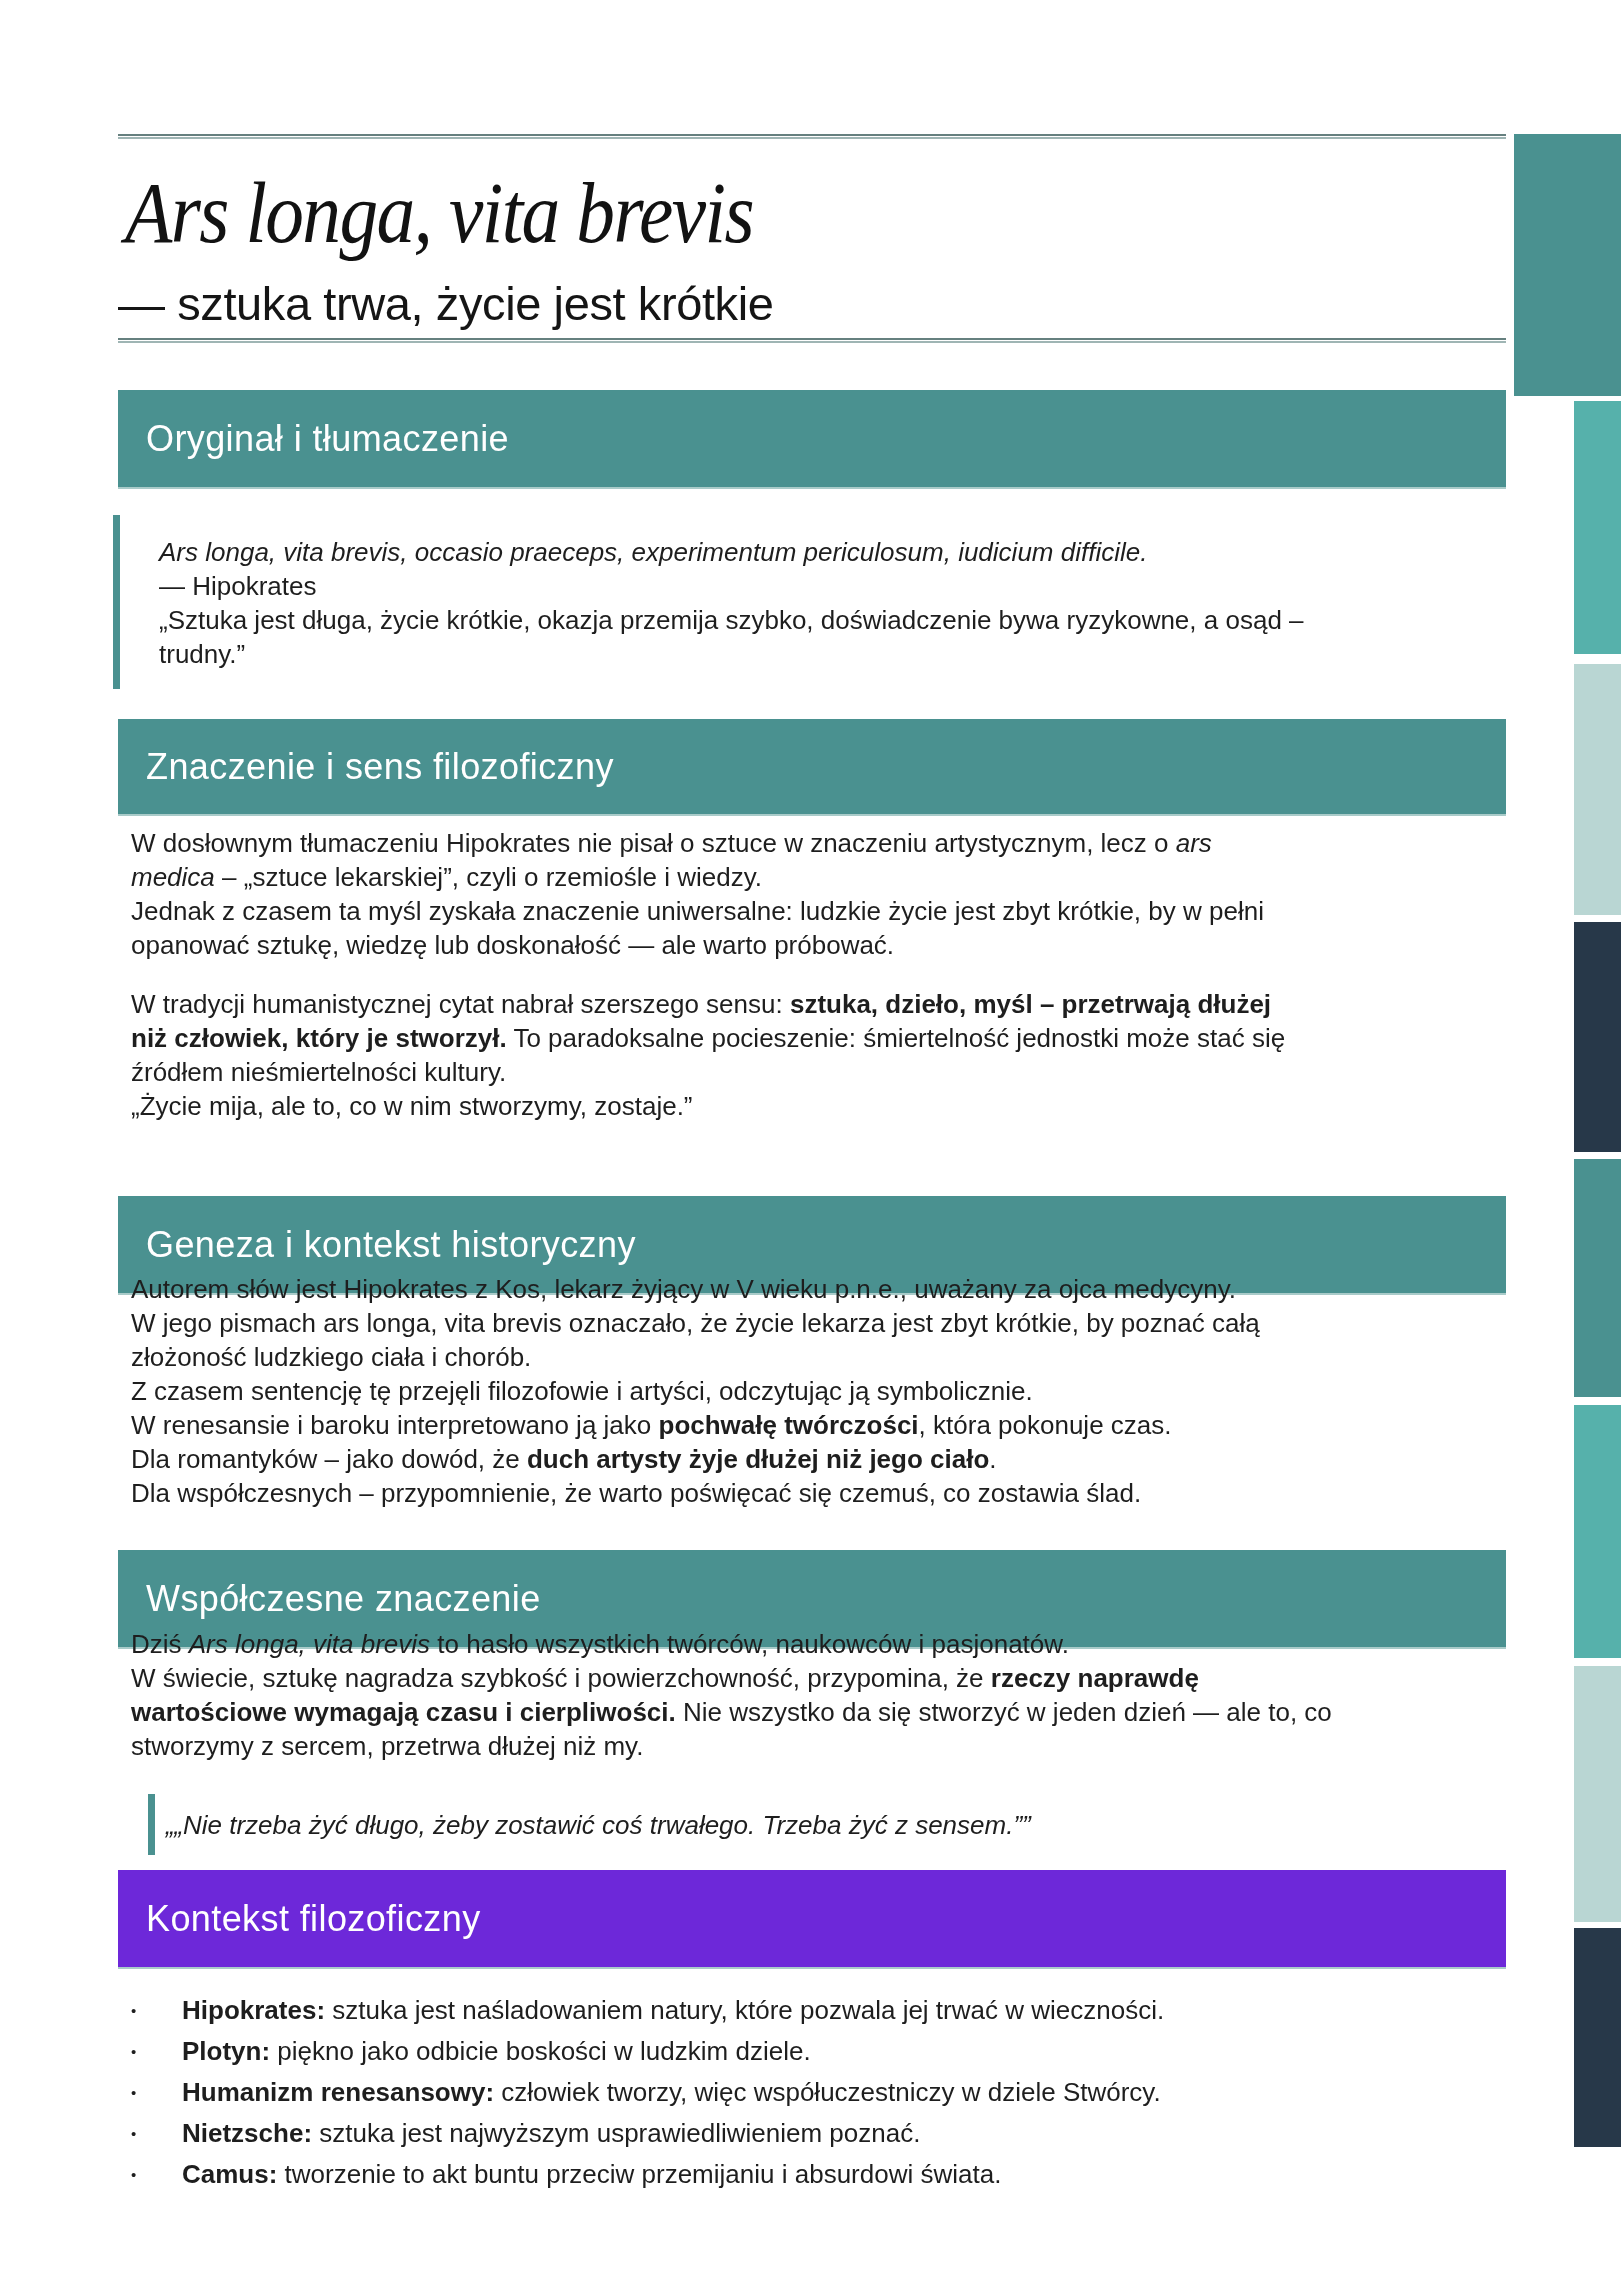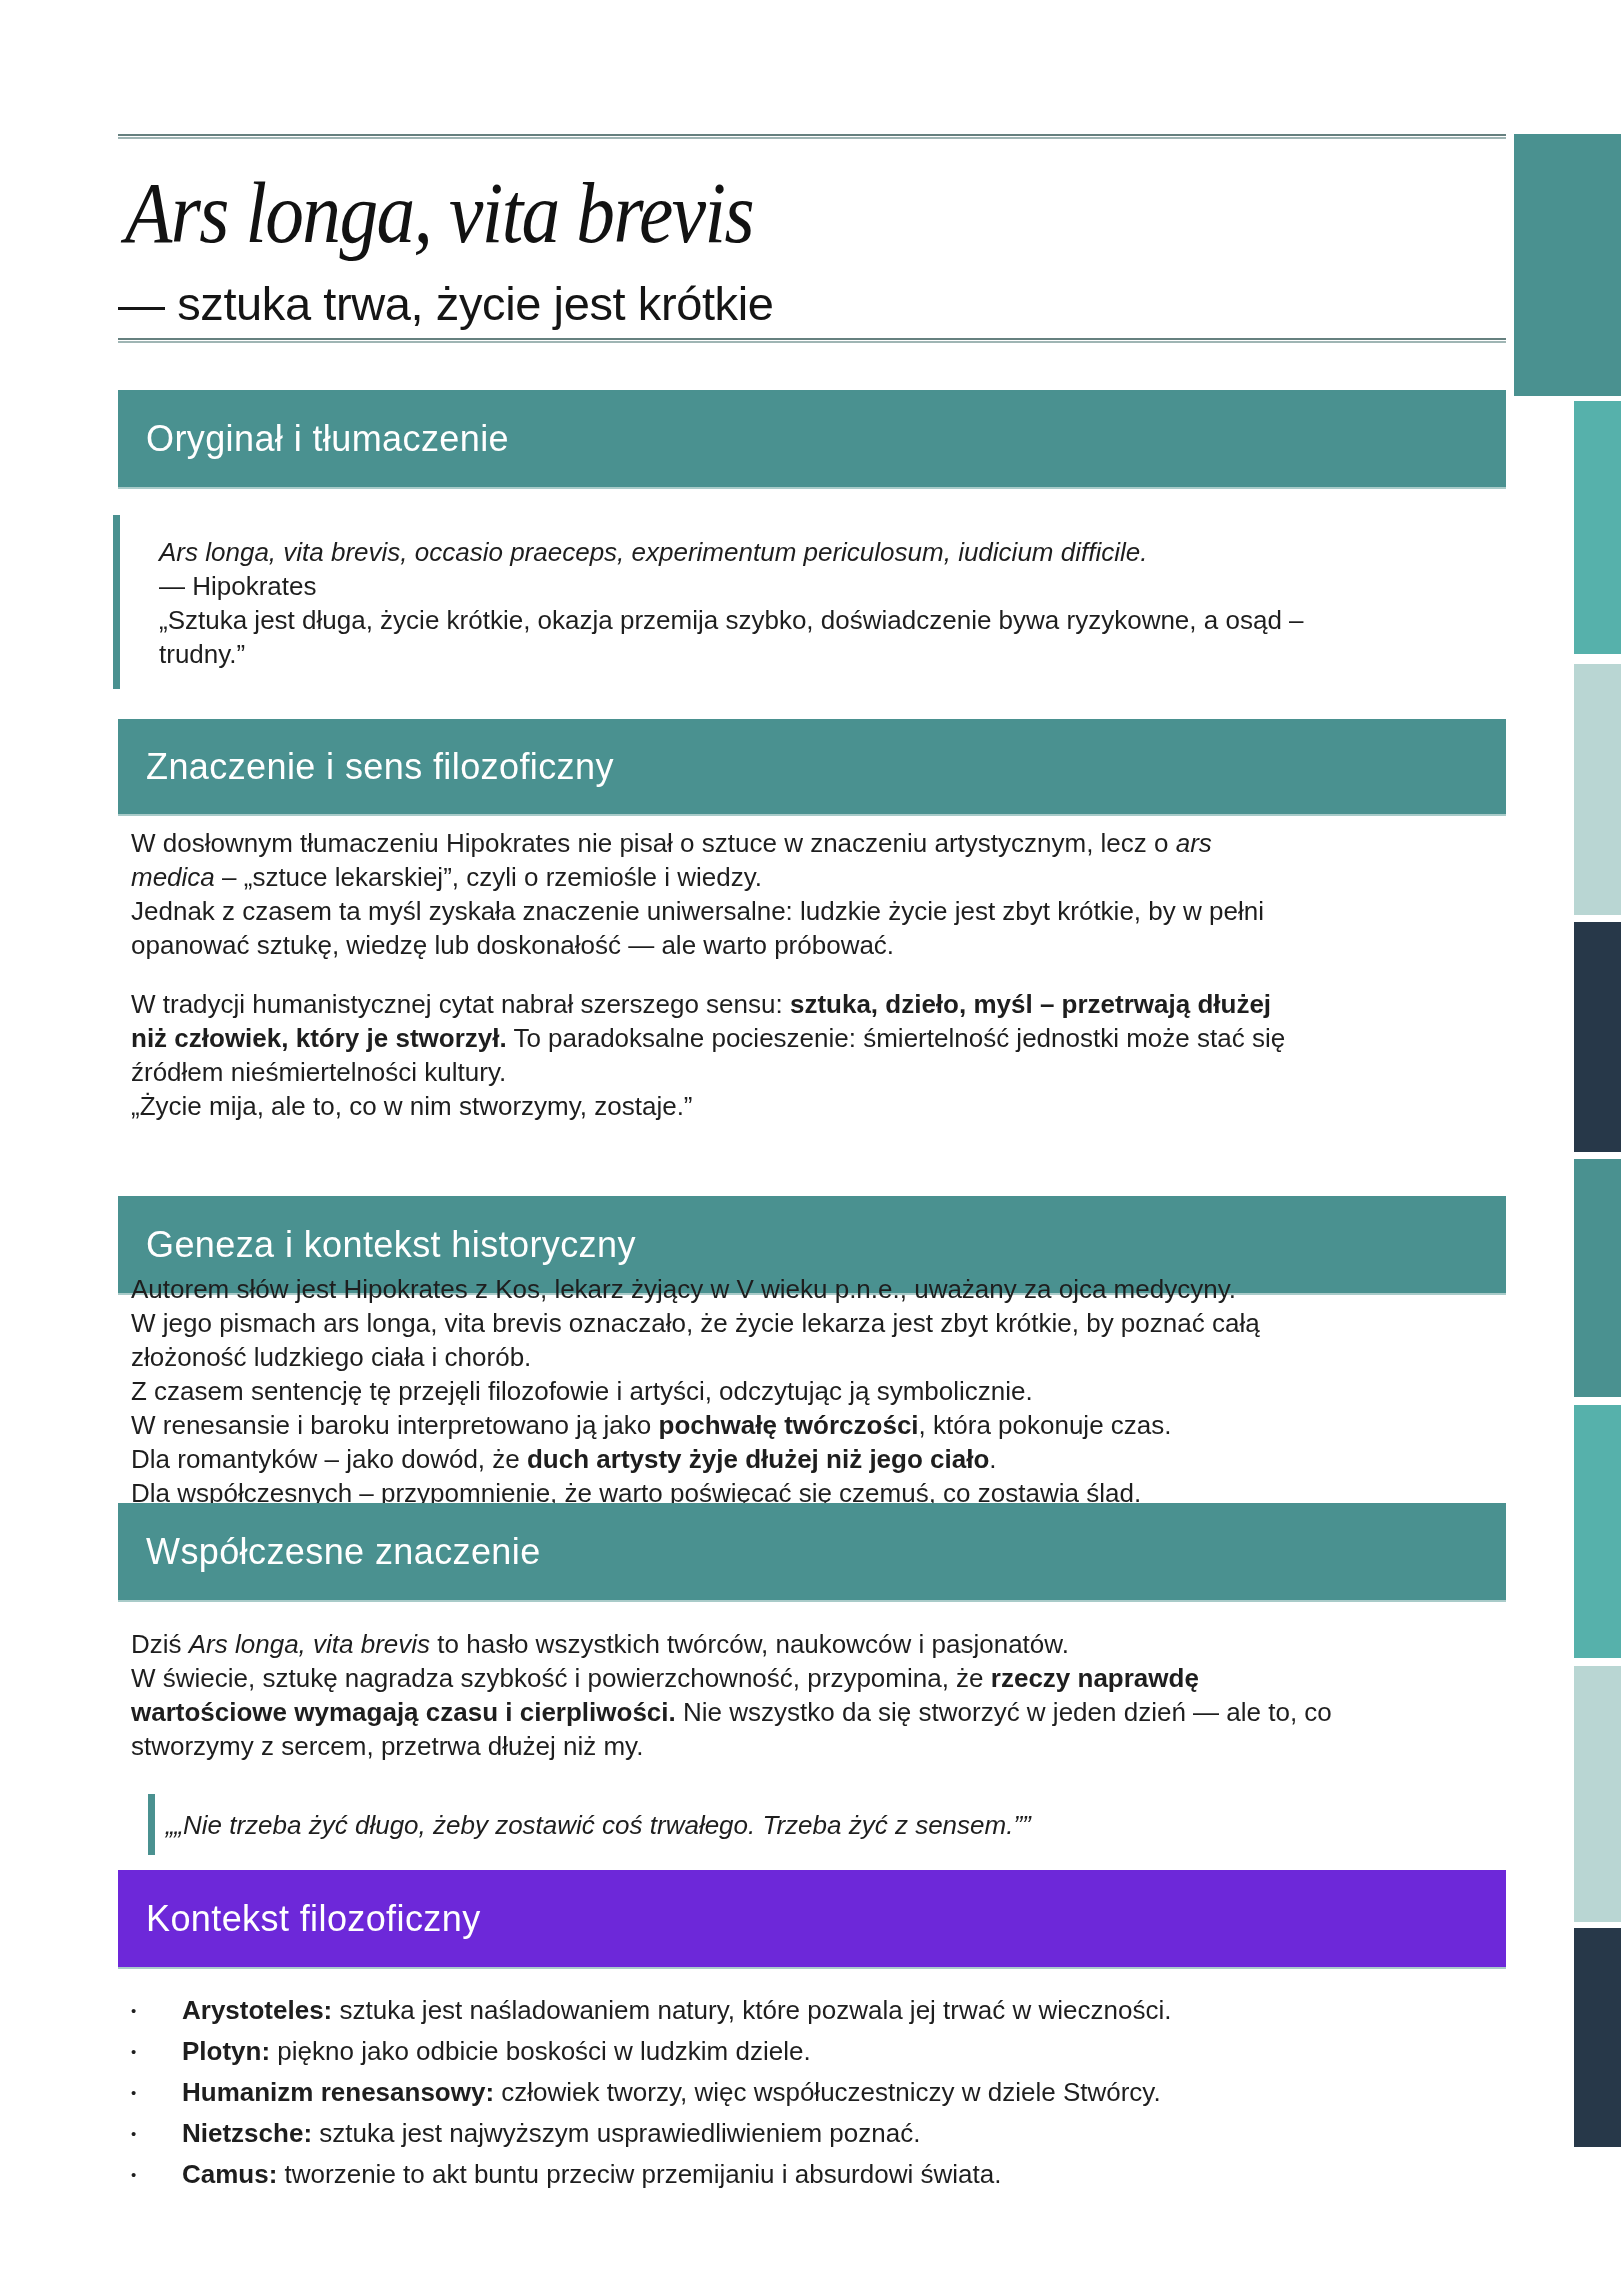--- a/index.html
+++ b/index.html
@@ -23,21 +23,21 @@
                 font-size:47px;line-height:1;font-weight:300;letter-spacing:-0.4px;color:#151515;
                 white-space:nowrap;}
 
   
   .band{left:118px;width:1388px;height:99px;display:flex;align-items:center;
         padding-left:28px;box-sizing:border-box;border-bottom:2.7px solid #a9cbc9;}
   .band .band-label{color:#ffffff;font-size:36px;font-weight:400;letter-spacing:0.4px;}
   #band-original{top:390px;}
   #band-meaning{top:719px;height:97px;}
   #band-genesis{top:1158px;}
-  #band-modern{top:1503px;}
+  #band-modern{top:1550px;}
   #band-context{top:1870px;}
 
   
   .body-text{left:131px;width:1376px;font-size:26px;line-height:34px;white-space:pre-line;}
   #meaning-block1{top:826px;}
   #meaning-block2{top:987px;}
   #genesis-block{top:1272px;}
   #modern-block{top:1627px;}
 
   
@@ -118,21 +118,21 @@
 wartościowe wymagają czasu i cierpliwości.</b><span> Nie wszystko da się stworzyć w jeden dzień — ale to, co
 stworzymy z sercem, przetrwa dłużej niż my.</span></div>
   <div class="abs quote" id="quote-modern"><i>„„Nie trzeba żyć długo, żeby zostawić coś trwałego. Trzeba żyć z sensem.””</i></div>
 
   <div class="abs band" id="band-context" style="background: #6d28d9;">
     <span class="band-label">Kontekst filozoficzny</span>
   </div>
   <ul class="abs" id="context-list">
     <li>
       <span class="bullet">•</span>
-      <span><b>Arystoteles:</b><span> sztuka jest naśladowaniem natury, które pozwala jej trwać w wieczności.</span></span>
+      <span><b>Hipokrates:</b><span> sztuka jest naśladowaniem natury, które pozwala jej trwać w wieczności.</span></span>
     </li>
     <li>
       <span class="bullet">•</span>
       <span><b>Plotyn:</b><span> piękno jako odbicie boskości w ludzkim dziele.</span></span>
     </li>
     <li>
       <span class="bullet">•</span>
       <span><b>Humanizm renesansowy:</b><span> człowiek tworzy, więc współuczestniczy w dziele Stwórcy.</span></span>
     </li>
     <li>

